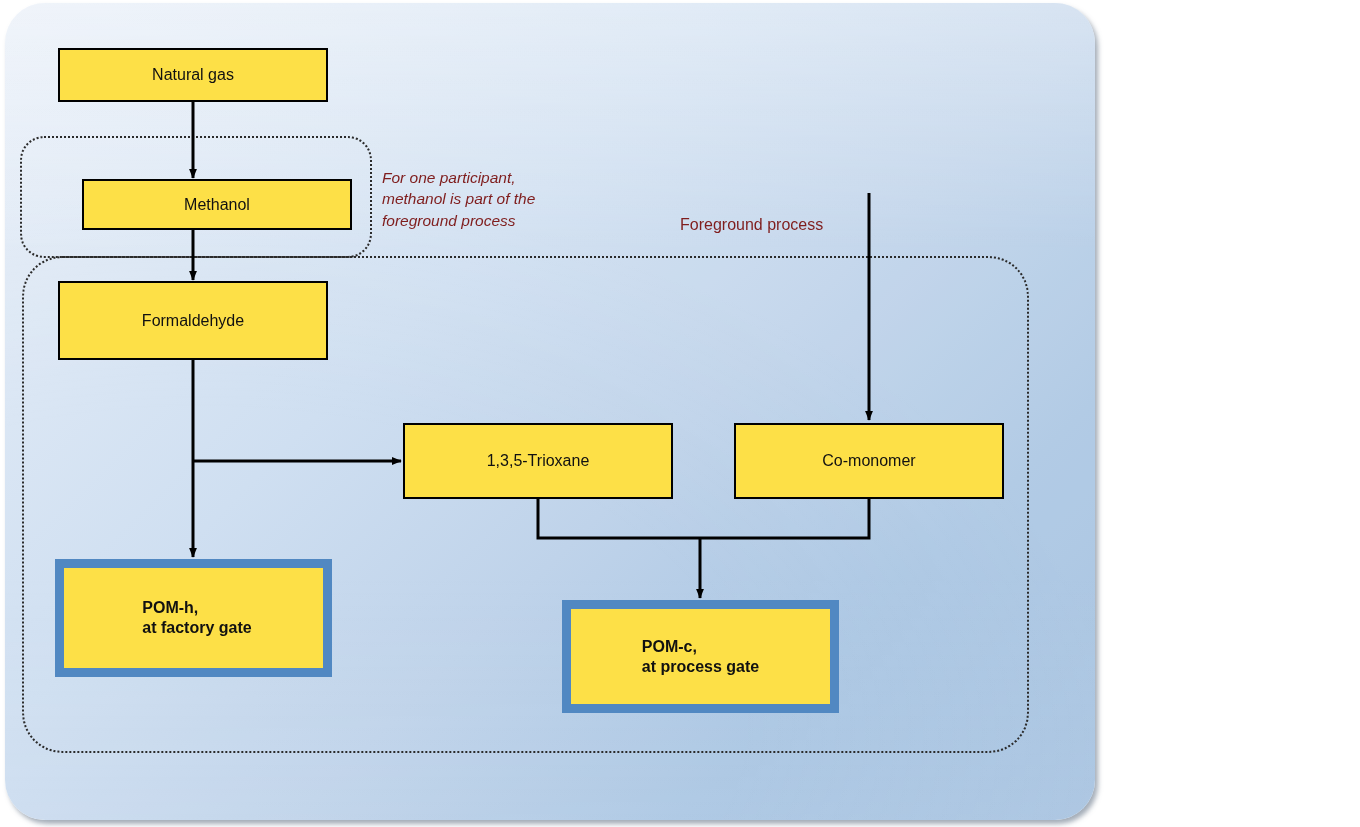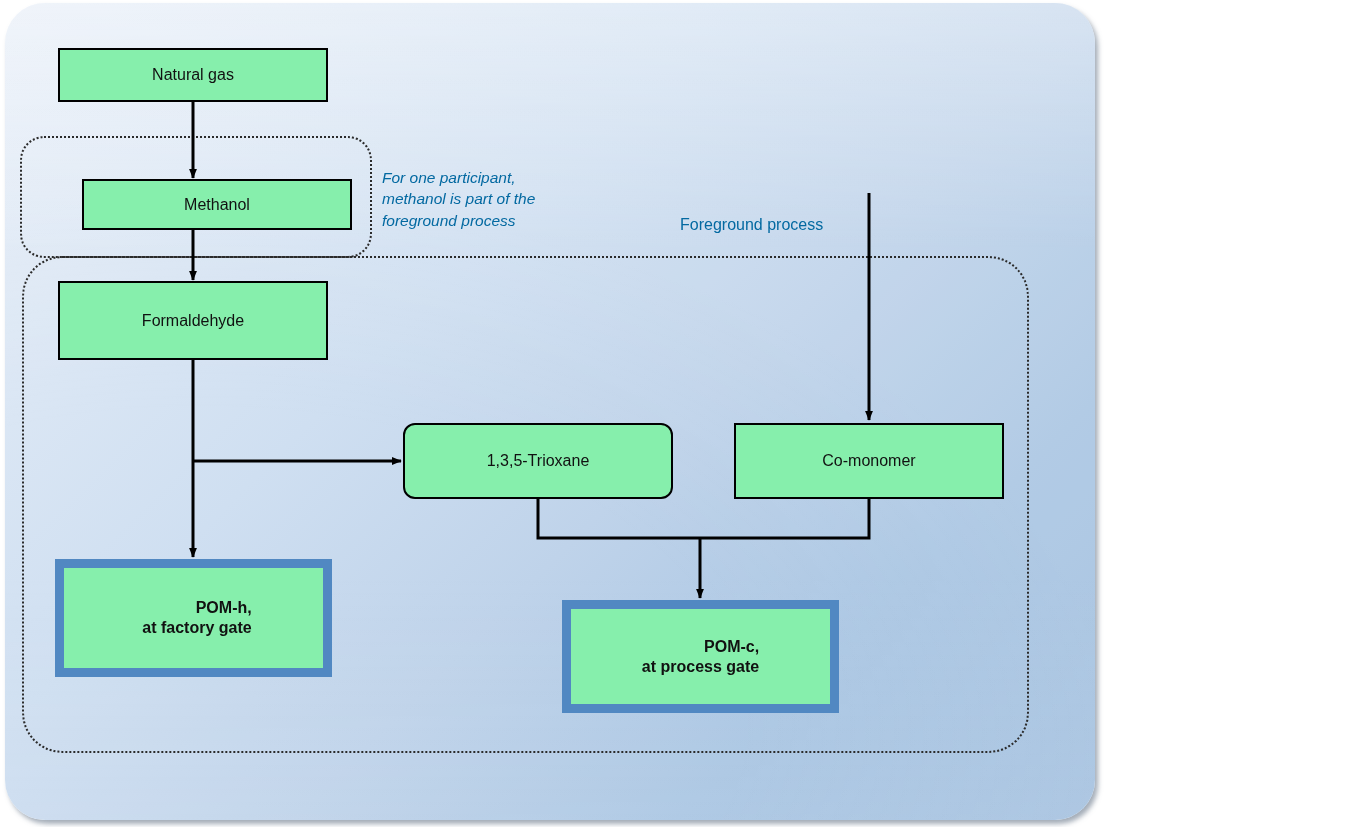--- a/index.html
+++ b/index.html
@@ -68,50 +68,50 @@
     top: 136px;
     width: 352px;
     height: 122px;
     border-radius: 24px;
   }
 
   
   .node {
     position: absolute;
     box-sizing: border-box;
-    background: #86efac;
+    background: #fde047;
     border: 2px solid #000000;
     display: flex;
     align-items: center;
     justify-content: center;
-    text-align: right;
+    text-align: left;
     font-size: 16px;
     color: #111111;
     line-height: 1.25;
   }
   .node.product {
     border: 9px solid #5188c2;
     font-weight: bold;
     font-size: 16px;
   }
 
   #node-natural-gas   { left: 58px;  top: 48px;  width: 270px; height: 54px; }
   #node-methanol      { left: 58px;  top: 179px; width: 270px; height: 51px; margin-left: 24px; }
   #node-formaldehyde  { left: 58px;  top: 281px; width: 270px; height: 79px; }
   #node-raw-materials { left: 734px; top: 112px; width: 270px; height: 81px; }
-  #node-trioxane      { left: 403px; top: 423px; width: 270px; height: 76px; border-radius: 12px; }
+  #node-trioxane      { left: 403px; top: 423px; width: 270px; height: 76px; }
   #node-comonomer     { left: 734px; top: 423px; width: 270px; height: 76px; }
   #node-pom-h         { left: 55px;  top: 559px; width: 277px; height: 118px; padding-left: 7px; }
   #node-pom-c         { left: 562px; top: 600px; width: 277px; height: 113px; }
 
   
   .annotation {
     position: absolute;
     font-size: 15.5px;
-    color: #0369a1;
+    color: #7f1d1d;
     line-height: 1.38;
     white-space: pre-line;
   }
   #annot-methanol-note {
     left: 382px;
     top: 167px;
     width: 215px;
     font-style: italic;
   }
   #annot-foreground {

